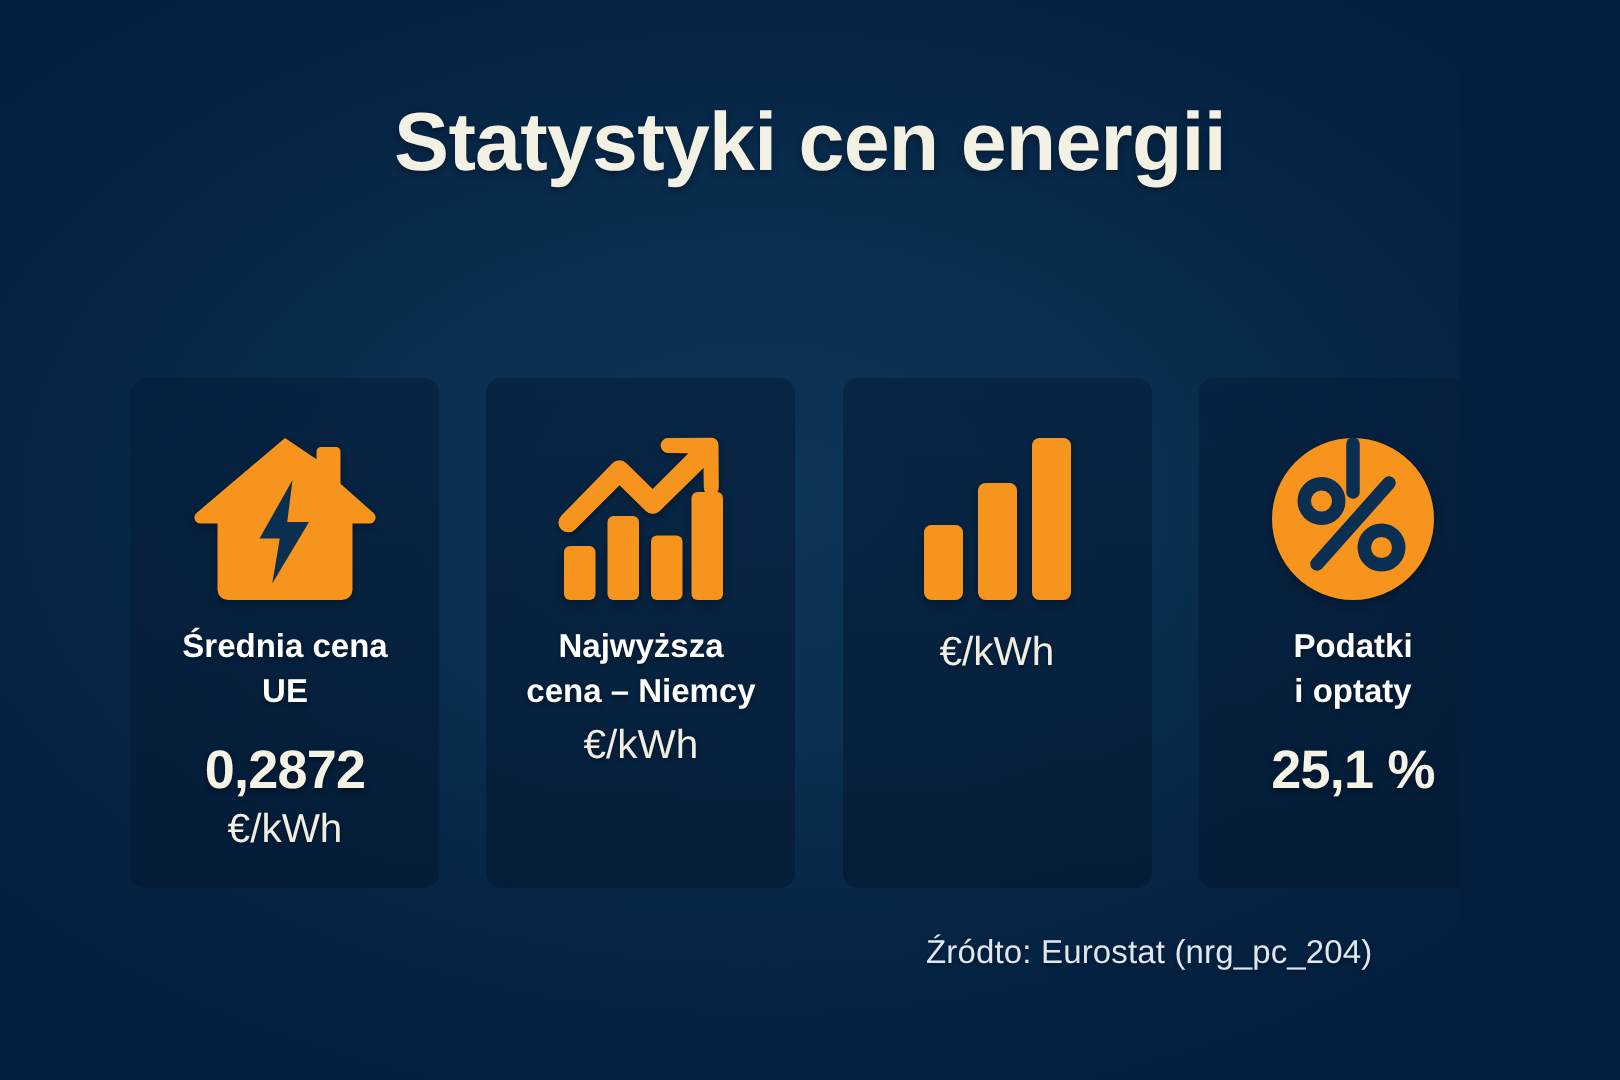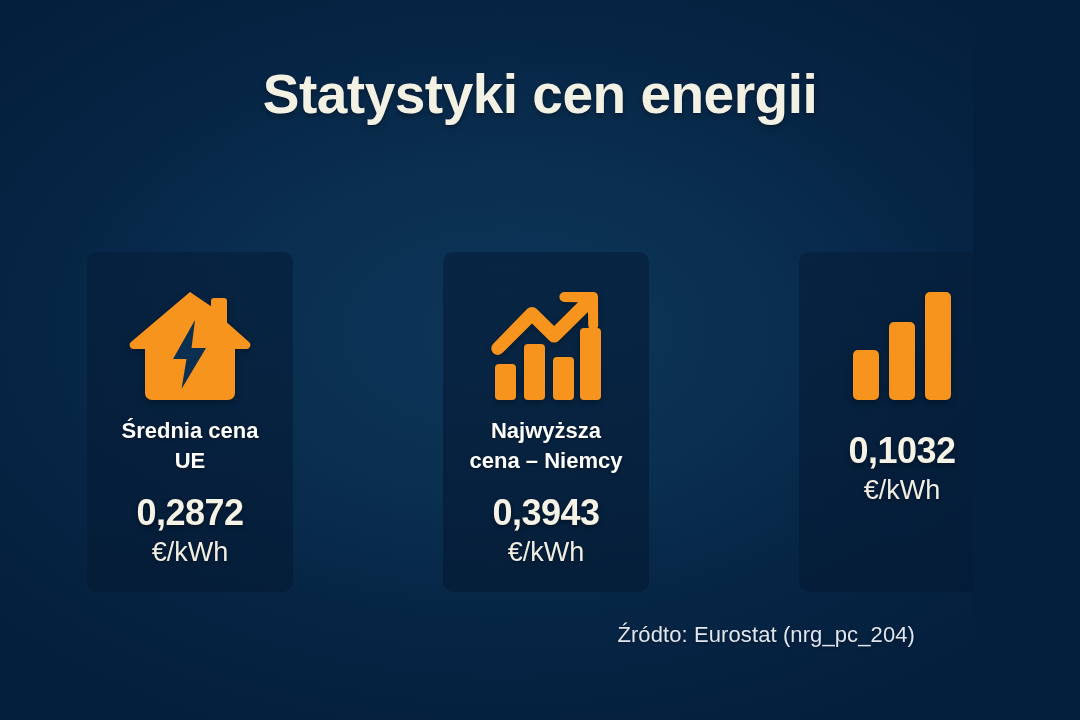--- a/index.html
+++ b/index.html
@@ -152,34 +152,49 @@
         <svg width="118" height="112" viewBox="0 0 118 112" aria-hidden="true">
           <rect x="8" y="74" width="21" height="36" rx="4" fill="#F7941E"></rect>
           <rect x="37" y="54" width="21" height="56" rx="4" fill="#F7941E"></rect>
           <rect x="66" y="67" width="21" height="43" rx="4" fill="#F7941E"></rect>
           <rect x="93" y="38" width="21" height="72" rx="4" fill="#F7941E"></rect>
           <path fill="#F7941E" d="M6 54 a6.5 6.5 0 0 0 9.6 8.8 L45 33.5 l17.5 17.2 a6.6 6.6 0 0 0 9.3 0 L101 22 l0.2 13.2 a5 5 0 0 0 10 0 L111 6.5 a4.6 4.6 0 0 0-4.7-4.6 L77.4 2 a5 5 0 0 0 0 10 L91 12.2 L67.1 36 L49.6 18.8 a6.6 6.6 0 0 0-9.3 0 Z"></path>
         </svg>
       </div>
       <div class="card-label">Najwyższa
 cena – Niemcy</div>
-      <div class="card-value">0,3943</div>
       <div class="card-unit">€/kWh</div>
     </div>
 
     <div class="stat-card">
       <div class="icon-wrap">
         <svg width="102" height="112" viewBox="0 0 102 112" aria-hidden="true">
           <rect x="2" y="60" width="26" height="50" rx="5" fill="#F7941E"></rect>
           <rect x="38" y="32" width="26" height="78" rx="5" fill="#F7941E"></rect>
           <rect x="74" y="2" width="26" height="108" rx="5" fill="#F7941E"></rect>
         </svg>
       </div>
-      <div class="card-value">0,1032</div>
       <div class="card-unit">€/kWh</div>
     </div>
 
+    <div class="stat-card">
+      <div class="icon-wrap">
+        <svg width="112" height="112" viewBox="0 0 112 112" aria-hidden="true">
+          <circle cx="56" cy="56" r="54" fill="#F7941E"></circle>
+          <g fill="none" stroke="#0a2f50" stroke-width="9" stroke-linecap="round">
+            <line x1="56" y1="6" x2="56" y2="38"></line>
+            <line x1="32" y1="86" x2="80" y2="32"></line>
+          </g>
+          <circle cx="35" cy="44" r="11.5" fill="none" stroke="#0a2f50" stroke-width="9"></circle>
+          <circle cx="75" cy="75" r="11.5" fill="none" stroke="#0a2f50" stroke-width="9"></circle>
+        </svg>
+      </div>
+      <div class="card-label">Podatki
+i optaty</div>
+      <div class="card-value">25,1 %</div>
+      <div class="card-unit"></div>
+    </div>
 
   </div>
 
   <div id="source-note">Źródto: Eurostat (nrg_pc_204)</div>
 
 </div>
 
 </body></html>

